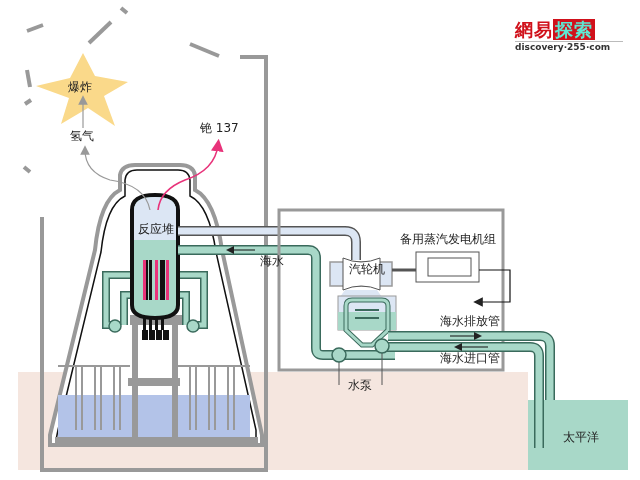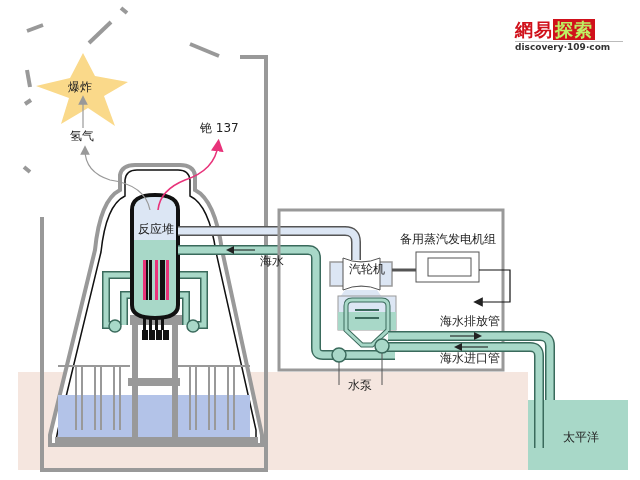--- a/index.html
+++ b/index.html
@@ -1,31 +1,31 @@
 <!DOCTYPE html>
 <html><head>
 <meta charset="utf-8">
 <style>
   html, body { margin: 0; padding: 0; background: #ffffff; }
   body { width: 640px; height: 480px; position: relative; overflow: hidden; font-family: "DejaVu Sans", sans-serif; }
   svg { position: absolute; left: 0; top: 0; }
   .lbl { font-family: "DejaVu Sans", sans-serif; font-size: 12px; fill: #222; }
   .logo-box { position: absolute; left: 515px; top: 18px; width: 110px; height: 40px; }
   .logo-cn { position: absolute; left: 0; top: 0; font-size: 18px; font-weight: bold; color: #d0111b; letter-spacing: 1px; white-space: nowrap; }
-  .logo-cn .inv { background: #d0111b; color: #bef264; padding: 0 2px; }
+  .logo-cn .inv { background: #d0111b; color: #5eead4; padding: 0 2px; }
   .logo-en { position: absolute; left: 0; top: 24px; font-size: 9px; font-weight: bold; color: #333; white-space: nowrap; font-family: "DejaVu Sans", sans-serif; }
   .logo-line { position: absolute; left: 0; top: 23px; width: 108px; height: 1px; background: #bbb; }
 </style>
 </head>
 <body>
 
 <div class="logo-box">
   <div class="logo-cn"><span>網易</span><span class="inv">探索</span></div>
   <div class="logo-line"></div>
-  <div class="logo-en">discovery·109·com</div>
+  <div class="logo-en">discovery·255·com</div>
 </div>
 
 <svg width="640" height="480" viewBox="0 0 640 480">
   <defs>
     <marker id="arrGray" markerWidth="8" markerHeight="8" refX="4" refY="4" orient="auto">
       <path d="M0,0 L8,4 L0,8 z" fill="#999"></path>
     </marker>
     <marker id="arrPink" markerWidth="8" markerHeight="8" refX="4" refY="4" orient="auto">
       <path d="M0,0 L8,4 L0,8 z" fill="#e8337a"></path>
     </marker>

